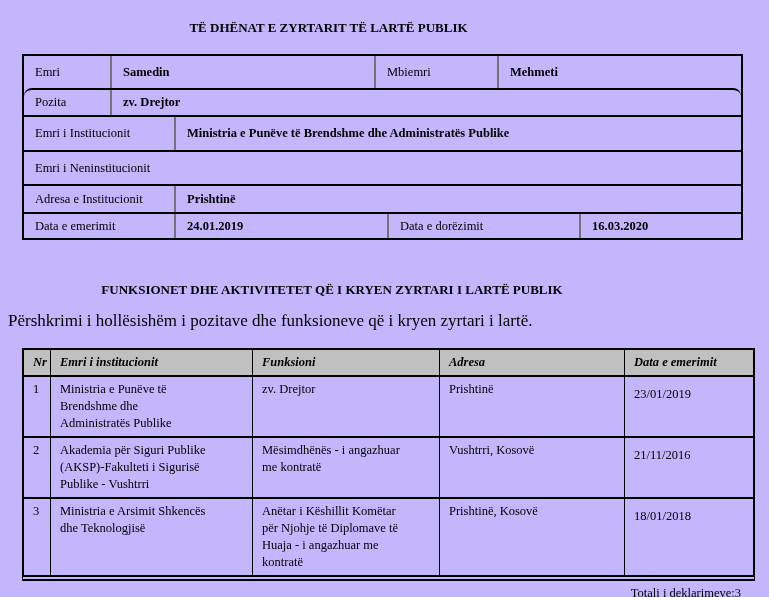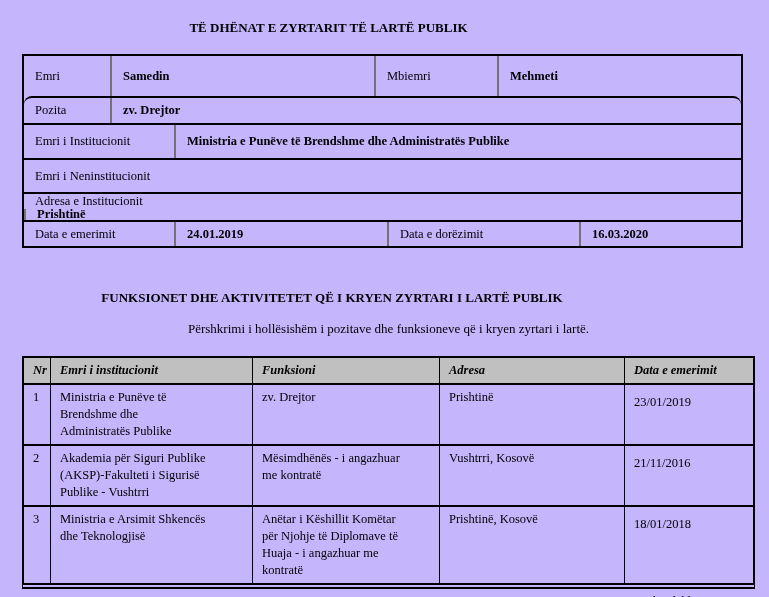--- a/index.html
+++ b/index.html
@@ -24,23 +24,22 @@
   .title2 {
     margin: 42px 0 0 0;
     padding: 0 105px 0 0;
     text-align: center;
     font-size: 13px;
     font-weight: bold;
     line-height: 15px;
   }
   .desc {
     margin: 16px 0 0 8px;
-    font-size: 13px;
+    font-size: 17px;
     line-height: 15px;
-    text-align: center;
   }
   
   .table1 {
     margin: 19px 0 0 22px;
     width: 721px;
     box-sizing: border-box;
     border: 2px solid #000;
   }
   .t1row { display: flex; }
   .t1row + .t1row { border-top: 2px solid #000; }
@@ -50,22 +49,22 @@
     align-items: center;
     padding-left: 11px;
     padding-right: 4px;
     font-size: 12.5px;
     overflow: hidden;
     white-space: nowrap;
   }
   .t1cell + .t1cell { border-left: 2px solid #737373; }
   .val { font-weight: bold; }
   .fill { flex: 1; }
-  .h28 { height: 40px; } .h25 { height: 25px; border-radius: 8px; } .h33 { height: 33px; }
-  .h32 { height: 32px; } .h26 { height: 26px; flex-direction: column; } .h24 { height: 24px; }
+  .h28 { height: 32px; } .h25 { height: 25px; border-radius: 8px; } .h33 { height: 33px; }
+  .h32 { height: 32px; } .h26 { height: 26px; } .h24 { height: 24px; }
   .w86  { width: 86px;  flex: none; }
   .w264 { width: 264px; flex: none; }
   .w123 { width: 123px; flex: none; }
   .w150 { width: 150px; flex: none; }
   .w213 { width: 213px; flex: none; }
   .w192 { width: 192px; flex: none; }
   
   .table2 {
     margin: 20px 0 0 22px;
     width: 733px;

